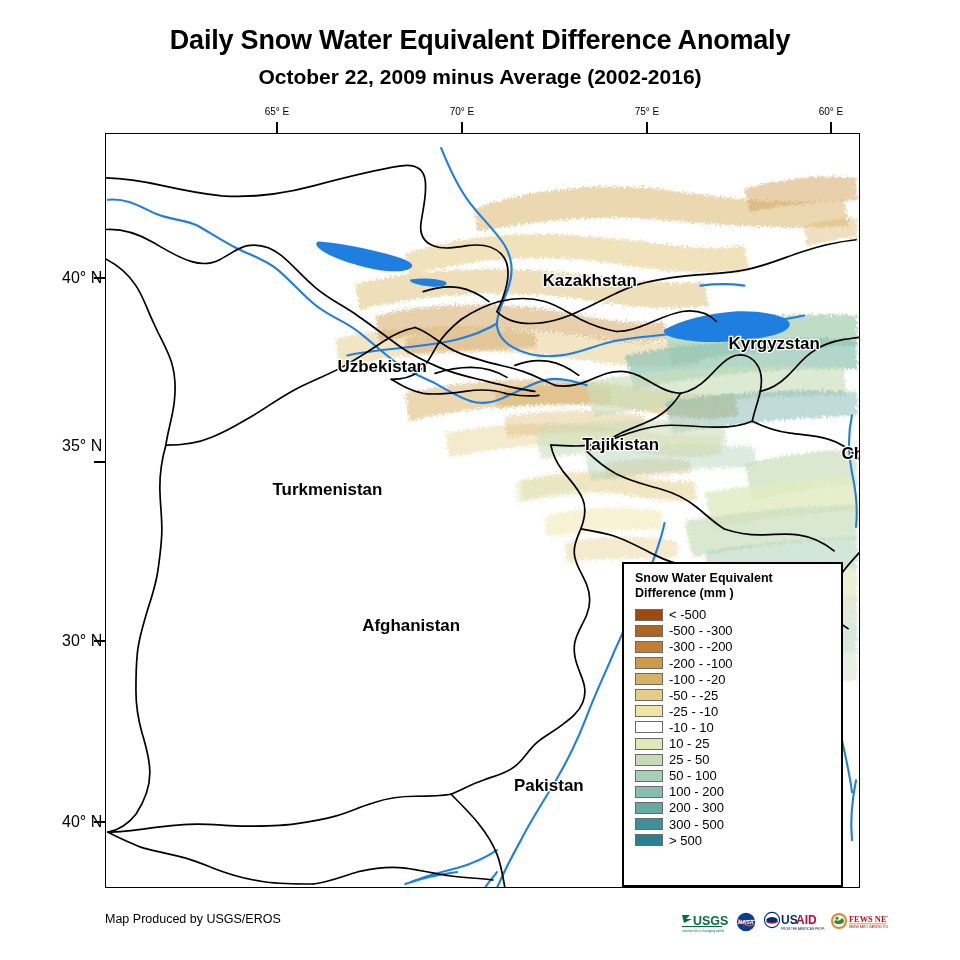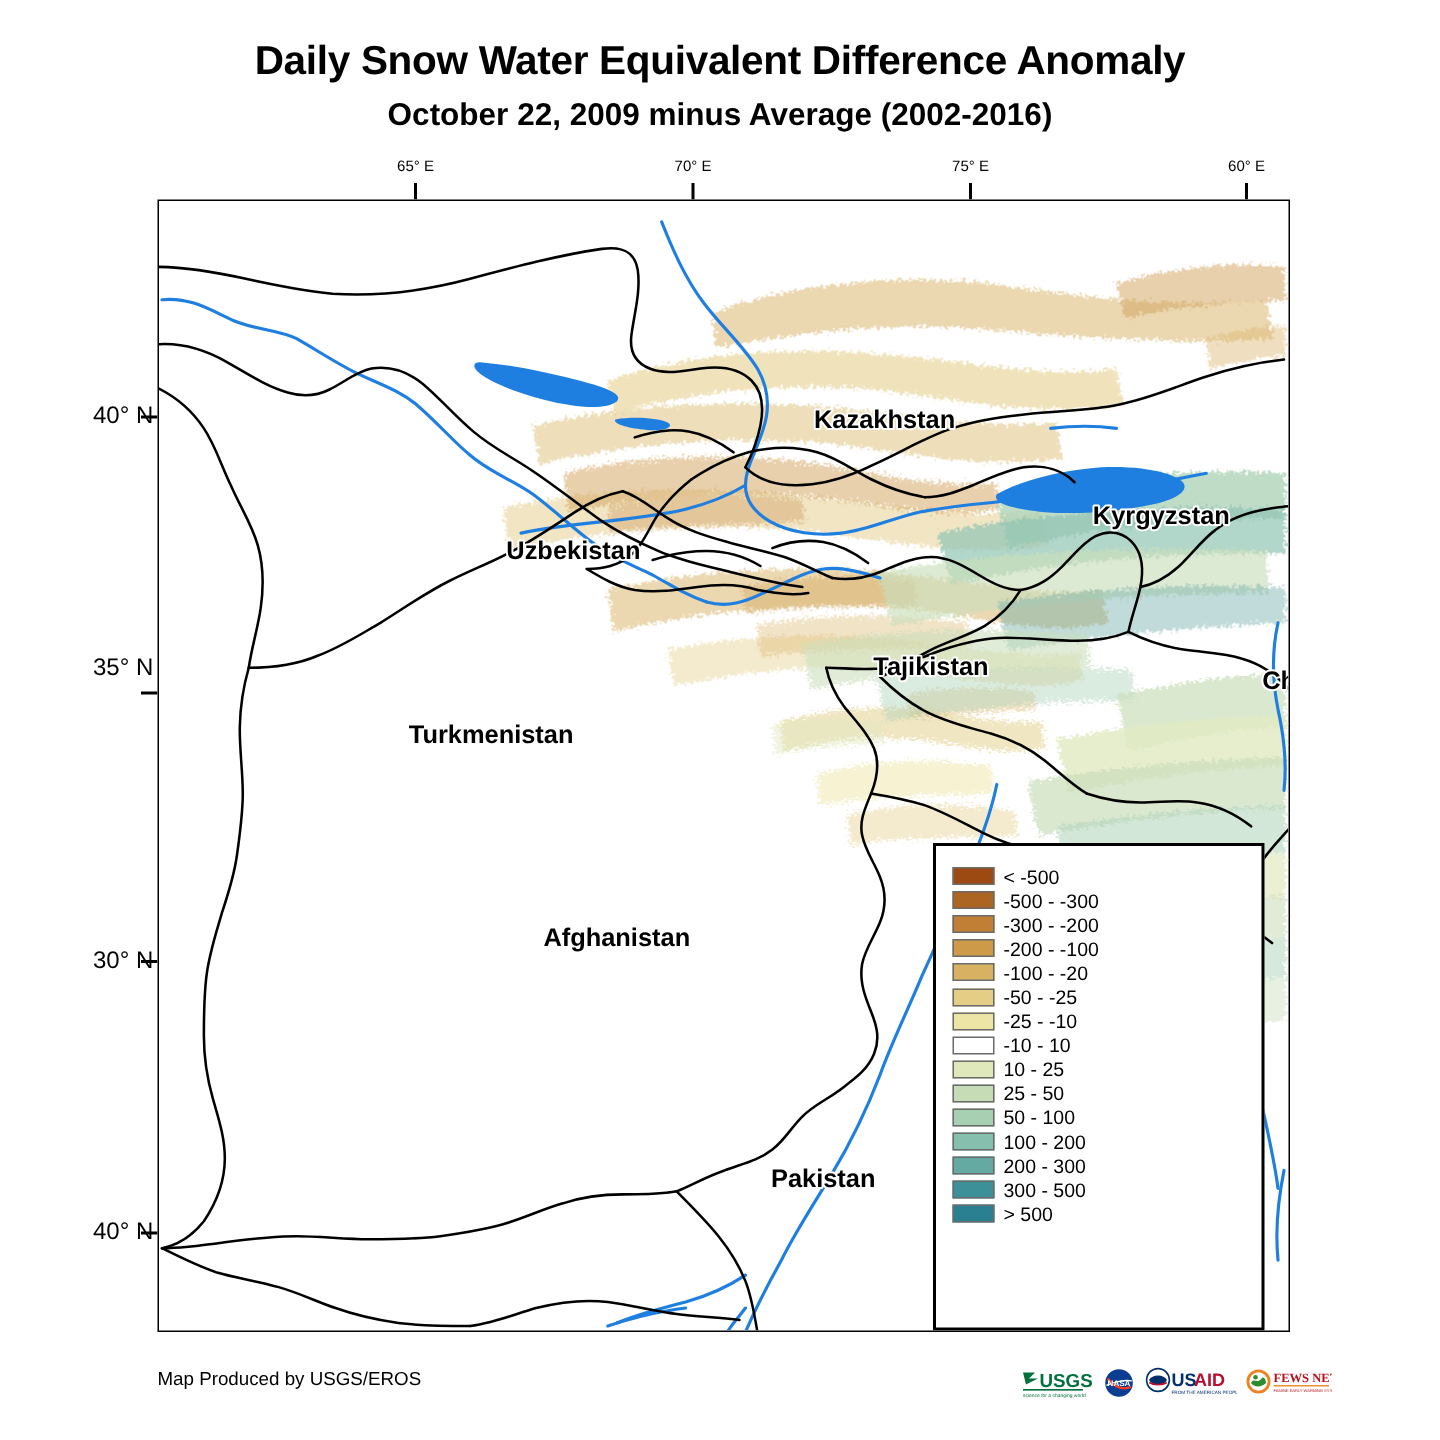--- a/index.html
+++ b/index.html
@@ -405,20 +405,24 @@
         <text class="country-label" x="222" y="362" font-size="17" text-anchor="middle">Turkmenistan</text>
         <text class="country-label" x="306" y="498" font-size="17" text-anchor="middle">Afghanistan</text>
         <text class="country-label" x="444" y="659" font-size="17" text-anchor="middle">Pakistan</text>
       </g>
 
     </g>
   </svg>
 </div>
 
 <div id="legend-box">
+  <div id="legend-title">
+    <div>Snow Water Equivalent</div>
+    <div>Difference (mm )</div>
+  </div>
 
   <div id="legend-items">
     <div class="legend-row">
       <span class="legend-swatch" style="background:#9c4a12"></span>
       <span class="legend-label">&lt; -500</span>
     </div>
     <div class="legend-row">
       <span class="legend-swatch" style="background:#ac6522"></span>
       <span class="legend-label">-500 - -300</span>
     </div>

